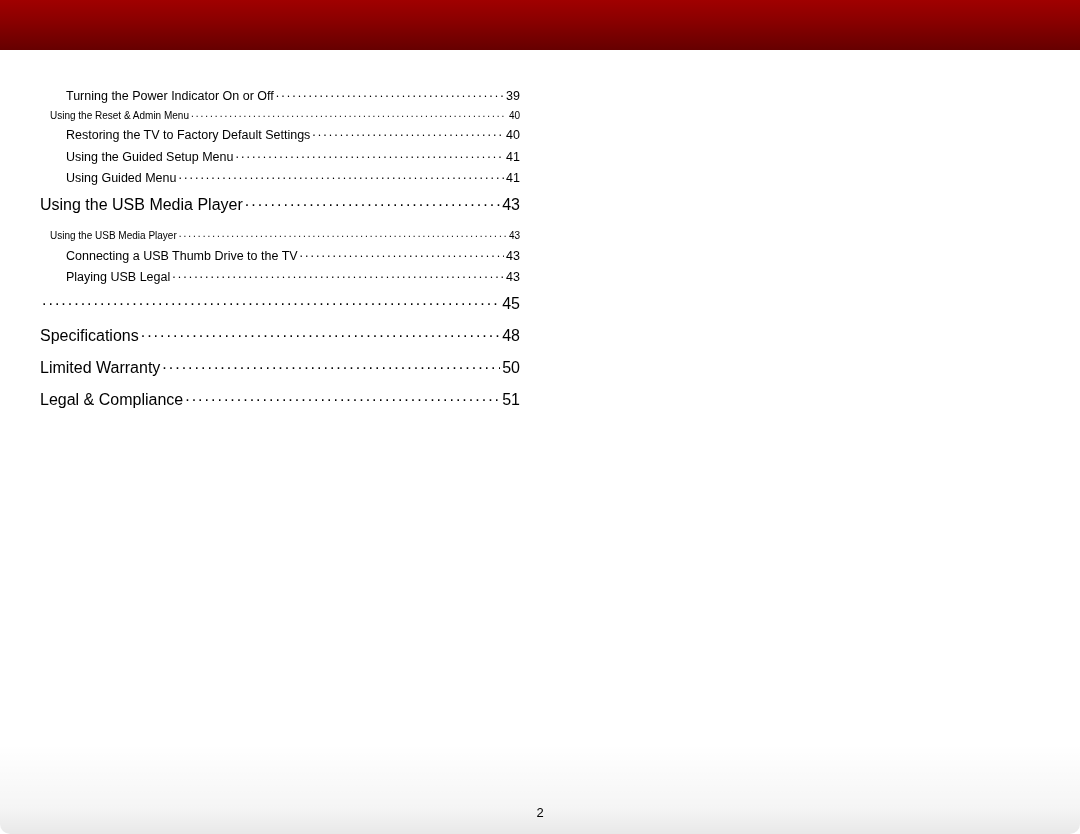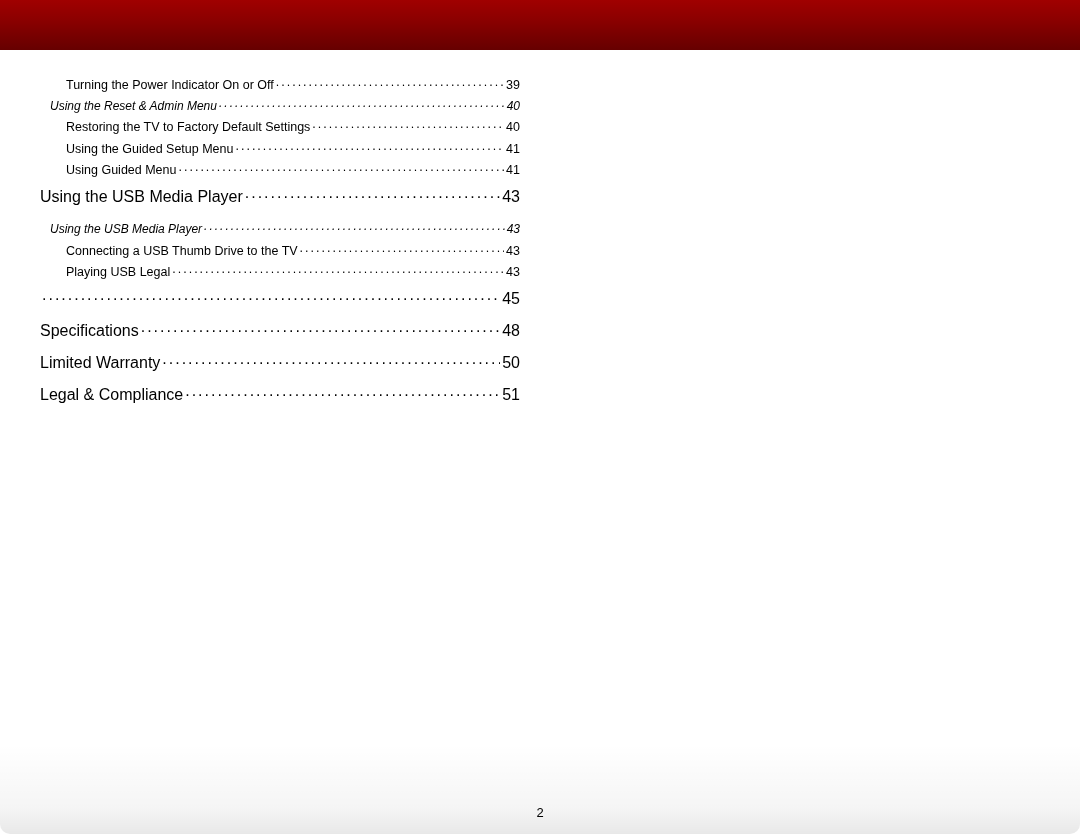--- a/index.html
+++ b/index.html
@@ -8,31 +8,31 @@
     font-family: "Century Gothic", "Avant Garde", "Futura", Arial, sans-serif;
     background: #fff;
     position: relative;
   }
   .header-band {
     width: 100%;
     height: 50px;
     background: linear-gradient(to bottom, #a00000 0%, #8b0000 40%, #660000 100%);
   }
   .content {
-    padding: 23px 40px 0 40px;
+    padding: 34px 40px 0 40px;
     width: 560px;
   }
   .toc-row {
     display: flex;
     align-items: baseline;
     white-space: nowrap;
     color: #000;
   }
   .toc-row.level-1 { font-size: 16px; padding: 6px 0 6px 0; }
-  .toc-row.level-2 { font-size: 12px; padding: 3px 0 3px 10px; font-style: italic; }
+  .toc-row.level-2 { font-size: 10px; padding: 3px 0 3px 10px; }
   .toc-row.level-3 { font-size: 12.5px; padding: 3px 0 3px 26px; }
   .toc-label { flex: 0 0 auto; }
   .toc-leader {
     flex: 1 1 auto;
     overflow: hidden;
     position: relative;
     height: 1em;
     margin: 0 2px;
   }
   .toc-leader::after {

